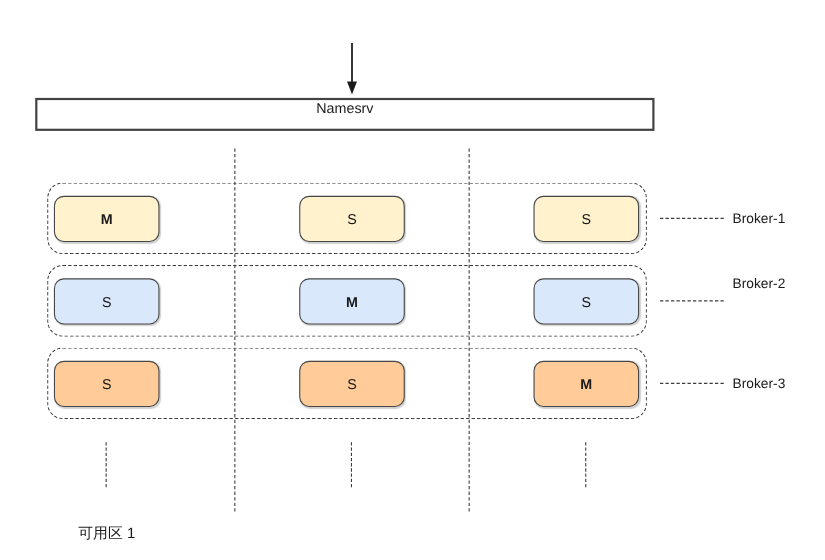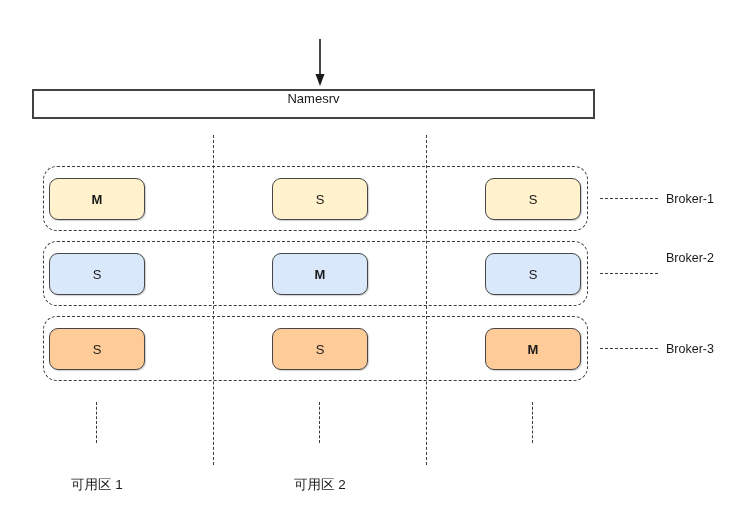--- a/index.html
+++ b/index.html
@@ -138,15 +138,14 @@
 
   <div class="broker-label r0">Broker-1</div>
   <div class="broker-label r1">Broker-2</div>
   <div class="broker-label r2">Broker-3</div>
 
   <div class="stub z0"></div>
   <div class="stub z1"></div>
   <div class="stub z2"></div>
 
   <div class="zone-label z0">可用区 1</div>
-  <div class="zone-label z1">可用区 2</div>
 
 </div>
 
 </body></html>

